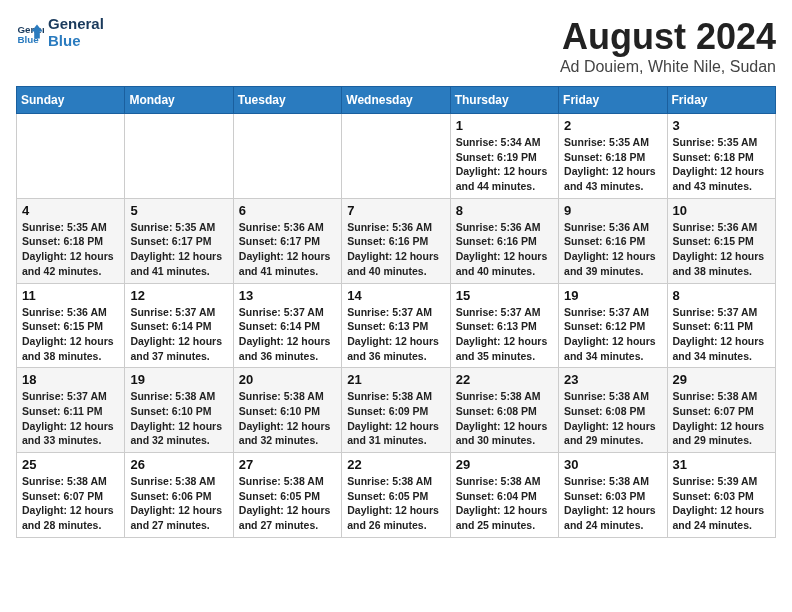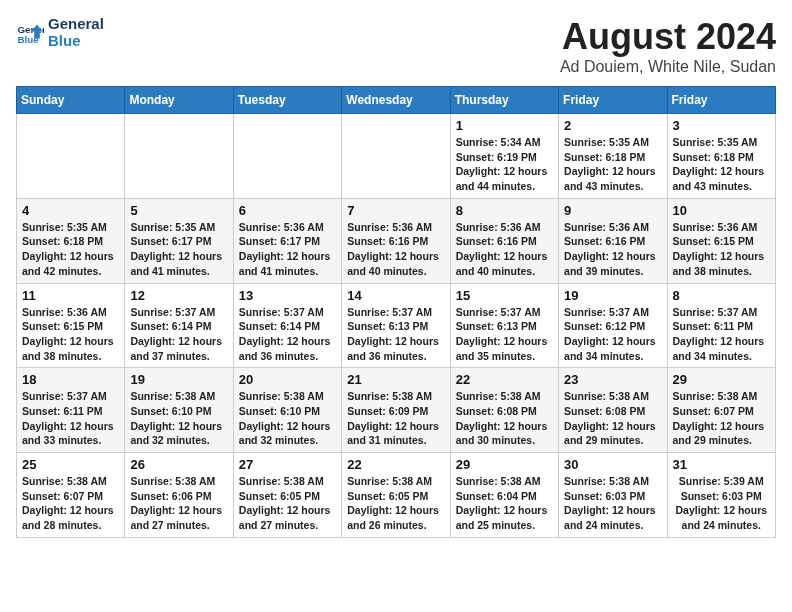--- a/index.html
+++ b/index.html
@@ -331,20 +331,20 @@
         </td>
         <td>
           <span class="day-num">30</span>
           <div class="cell-text" style="white-space: pre-line;">Sunrise: 5:38 AM
 Sunset: 6:03 PM
 Daylight: 12 hours
 and 24 minutes.</div>
         </td>
         <td>
           <span class="day-num">31</span>
-          <div class="cell-text" style="white-space: pre-line; text-align: center;">Sunrise: 5:39 AM
+          <div class="cell-text" style="white-space: pre-line;">Sunrise: 5:39 AM
 Sunset: 6:03 PM
 Daylight: 12 hours
 and 24 minutes.</div>
         </td>
       </tr>
     </tbody>
 </table>
 
 </body></html>

